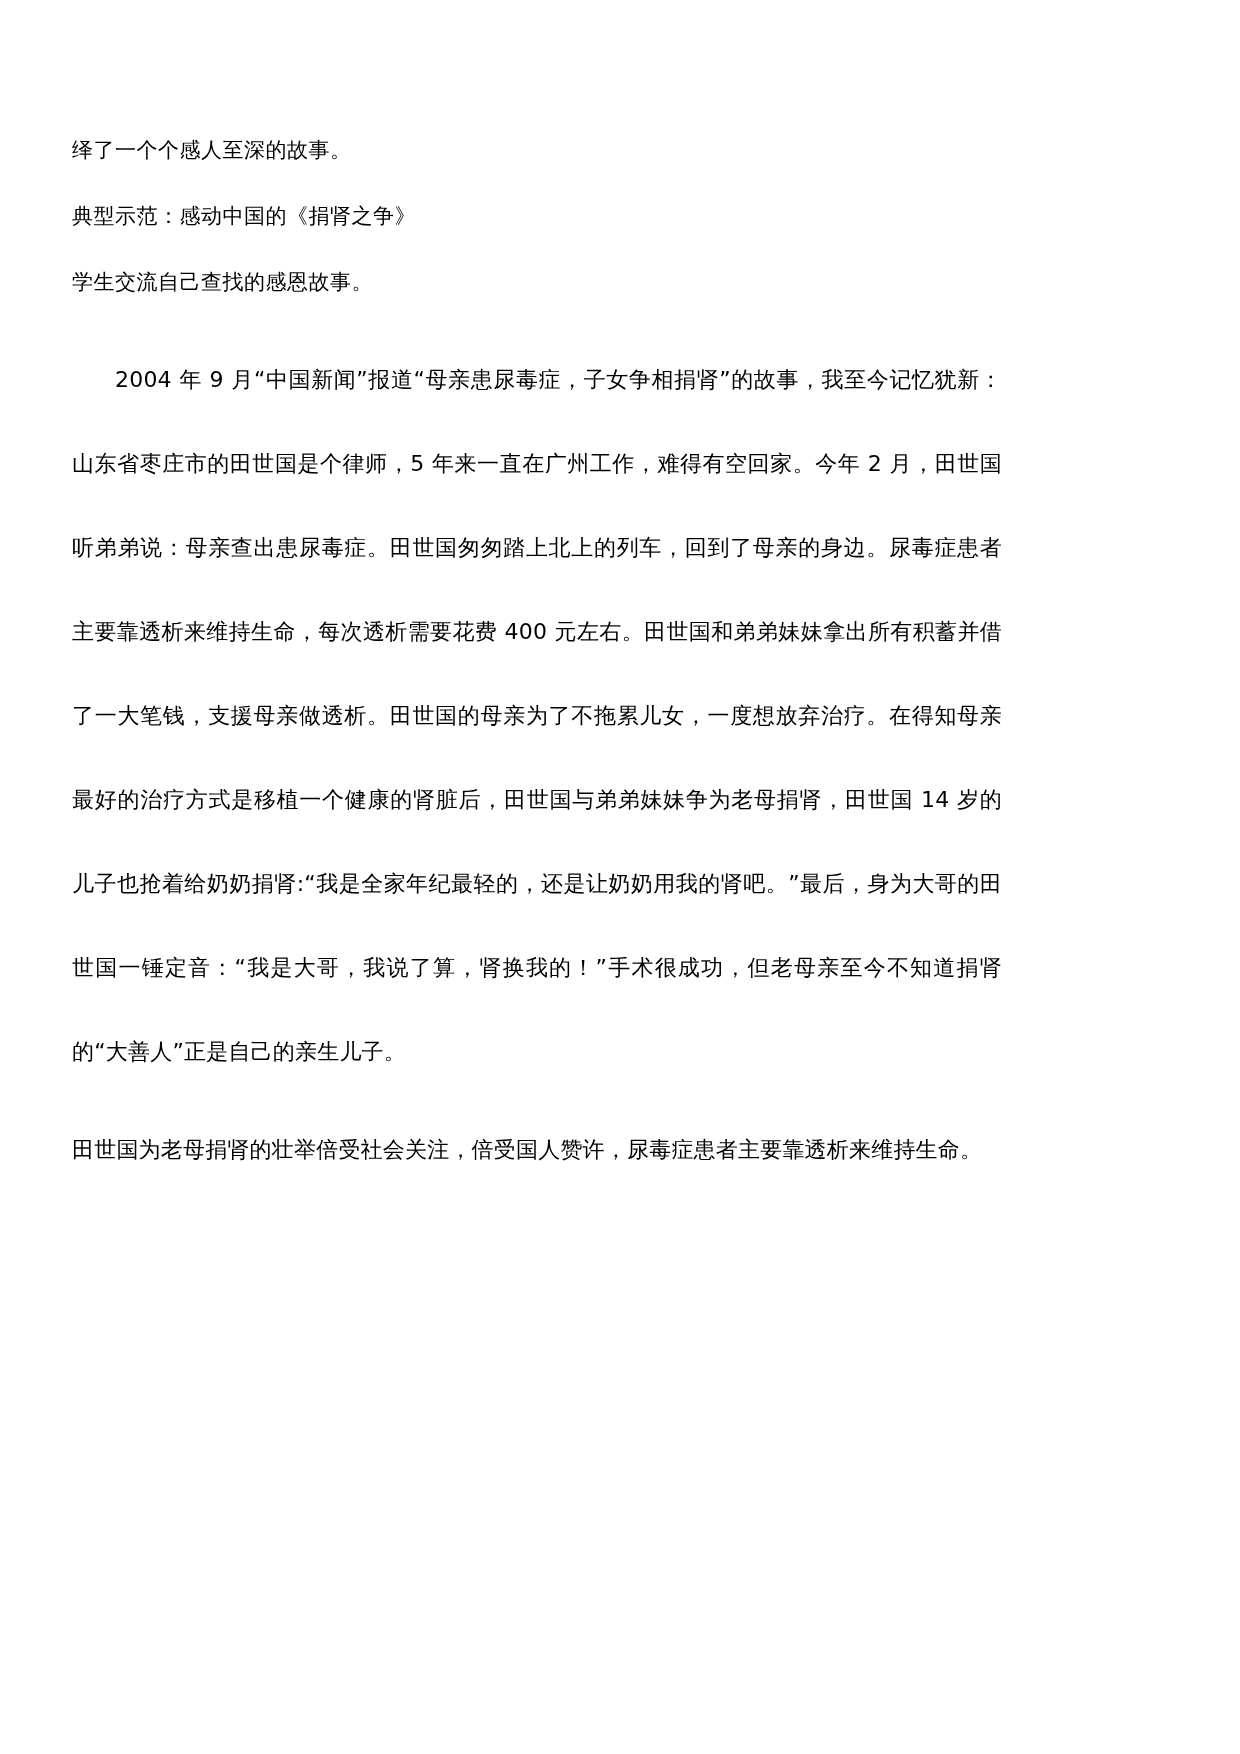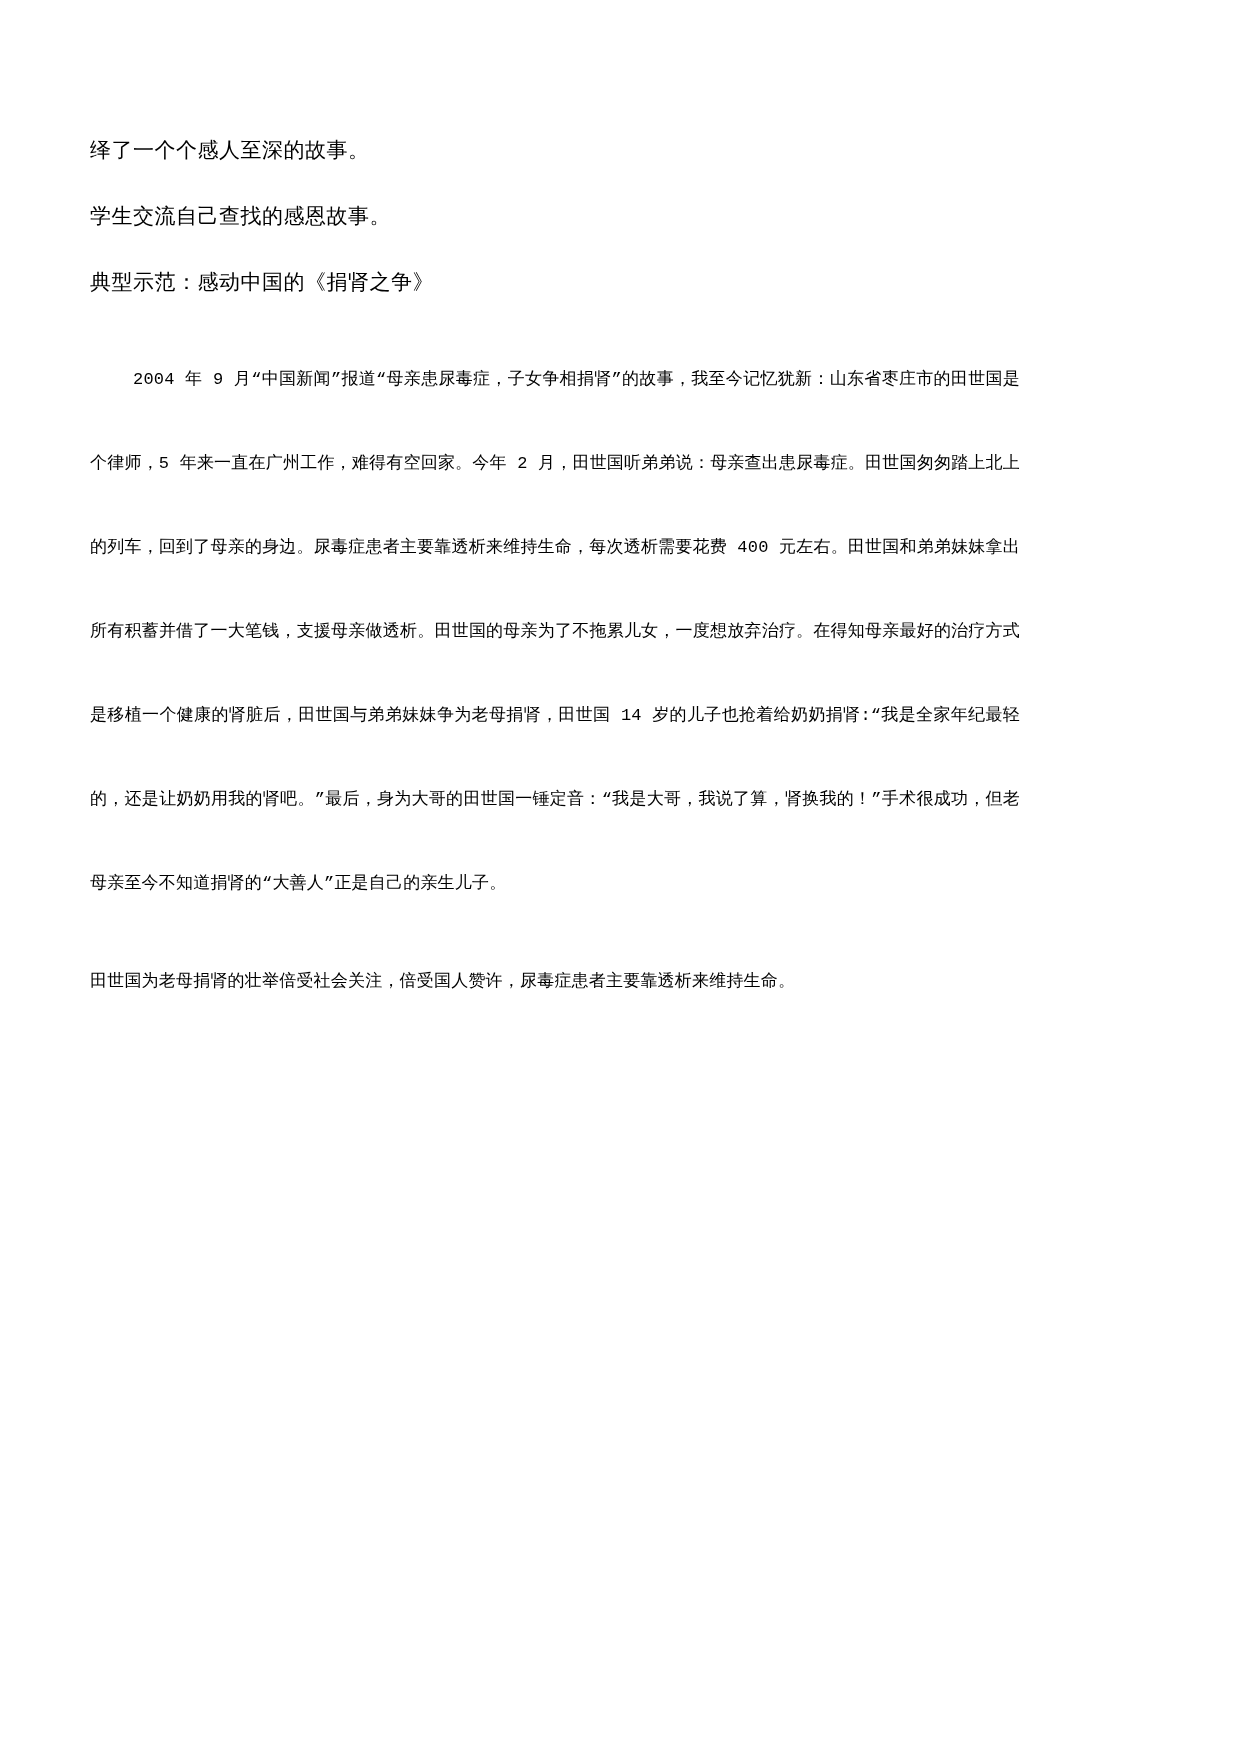--- a/index.html
+++ b/index.html
@@ -12,58 +12,57 @@
     height: 1754px;
     font-family: "DejaVu Sans", "Liberation Sans", sans-serif;
     color: #000000;
     -webkit-font-smoothing: antialiased;
   }
   .page {
     position: relative;
     width: 1240px;
     height: 1754px;
     box-sizing: border-box;
-    padding: 140px 150px 0 90px;
+    padding: 140px 150px 0 72px;
   }
   .doc-body {
     width: 930px;
   }
   
   .p-short {
     font-size: 21px;
     line-height: 1.0;
     margin: 0 0 45px 0;
     letter-spacing: 0.5px;
     white-space: nowrap;
   }
   
   .p-main {
-    font-size: 17px;
+    font-size: 22px;
     line-height: 84px;
     margin: 14px 0 0 0;
     text-align: justify;
     text-justify: inter-ideograph;
     text-indent: 43px;
     letter-spacing: 0.2px;
-    font-family: Liberation Mono, monospace;
   }
   .p-main.no-indent {
     text-indent: 0;
   }
 </style>
 </head>
 <body>
 
 <div class="page">
   <div class="doc-body">
 
     <p class="p-short">绎了一个个感人至深的故事。</p>
 
+    <p class="p-short">典型示范：感动中国的《捐肾之争》</p>
+
     <p class="p-short">学生交流自己查找的感恩故事。</p>
-
-    <p class="p-short">典型示范：感动中国的《捐肾之争》</p>
 
     <p class="p-main">2004 年 9 月“中国新闻”报道“母亲患尿毒症，子女争相捐肾”的故事，我至今记忆犹新：山东省枣庄市的田世国是个律师，5 年来一直在广州工作，难得有空回家。今年 2 月，田世国听弟弟说：母亲查出患尿毒症。田世国匆匆踏上北上的列车，回到了母亲的身边。尿毒症患者主要靠透析来维持生命，每次透析需要花费 400 元左右。田世国和弟弟妹妹拿出所有积蓄并借了一大笔钱，支援母亲做透析。田世国的母亲为了不拖累儿女，一度想放弃治疗。在得知母亲最好的治疗方式是移植一个健康的肾脏后，田世国与弟弟妹妹争为老母捐肾，田世国 14 岁的儿子也抢着给奶奶捐肾:“我是全家年纪最轻的，还是让奶奶用我的肾吧。”最后，身为大哥的田世国一锤定音：“我是大哥，我说了算，肾换我的！”手术很成功，但老母亲至今不知道捐肾的“大善人”正是自己的亲生儿子。</p>
 
     <p class="p-main no-indent">田世国为老母捐肾的壮举倍受社会关注，倍受国人赞许，尿毒症患者主要靠透析来维持生命。</p>
 
   </div>
 </div>
 
 </body></html>

